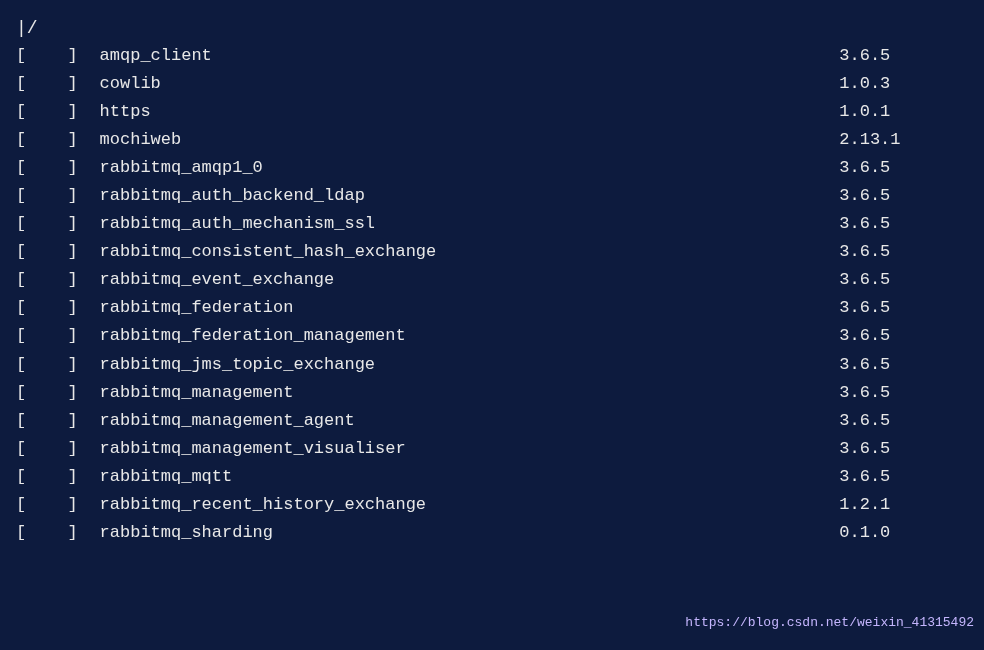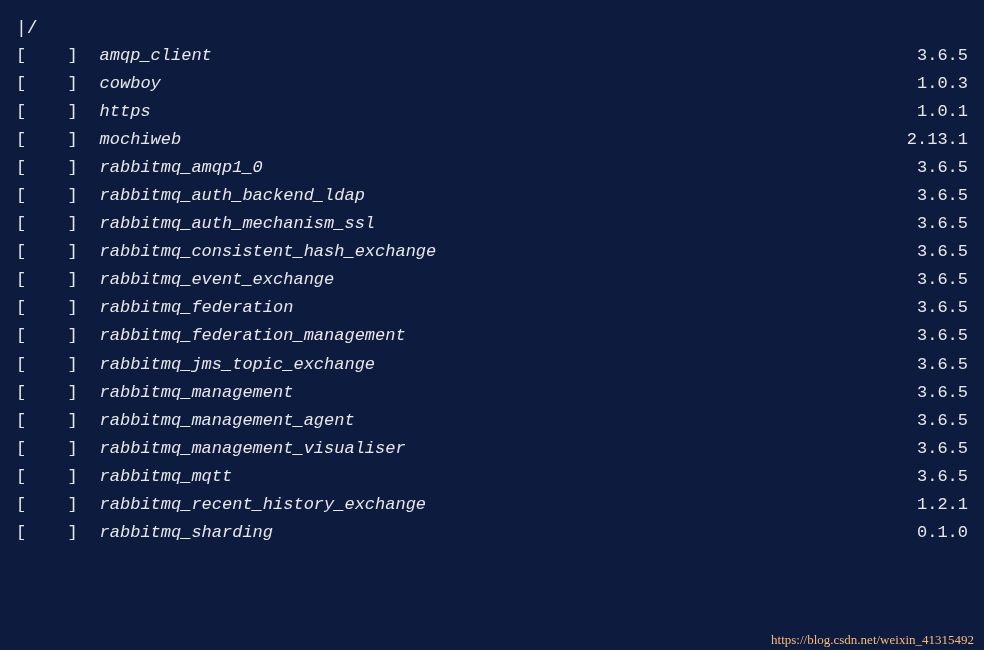--- a/index.html
+++ b/index.html
@@ -54,57 +54,55 @@
       width: 16px;
     }
 
     .col-bracket-close {
       width: 20px;
     }
 
     .col-name {
       width: 460px;
       padding-left: 4px;
-      font-style: italic;
     }
 
     .col-version {
       width: 80px;
       padding-left: 8px;
-      text-align: right;
     }
 
     .watermark {
       position: absolute;
-      bottom: 2px;
+      bottom: 20px;
       right: 10px;
       font-size: 13px;
-      color: #fdba74;
-      font-family: Liberation Serif, serif;
+      color: #c4b5fd;
+      font-family: Liberation Mono, monospace;
     }
   </style>
 </head>
 <body>
 
 <div class="terminal">
   <div class="path-line">|/</div>
   <table class="plugin-table">
     <tbody id="plugin-tbody">
     <tr>
       <td class="col-bracket-open">[</td>
       <td class="col-space">&nbsp;</td>
       <td class="col-bracket-close">]</td>
       <td class="col-name">amqp_client</td>
       <td class="col-version">3.6.5</td>
     </tr>
         <tr>
       <td class="col-bracket-open">[</td>
       <td class="col-space">&nbsp;</td>
       <td class="col-bracket-close">]</td>
-      <td class="col-name">cowboy</td>
+      <td class="col-name">cowlib</td>
       <td class="col-version">1.0.3</td>
     </tr>
         <tr>
       <td class="col-bracket-open">[</td>
       <td class="col-space">&nbsp;</td>
       <td class="col-bracket-close">]</td>
       <td class="col-name">https</td>
       <td class="col-version">1.0.1</td>
     </tr>
         <tr>

